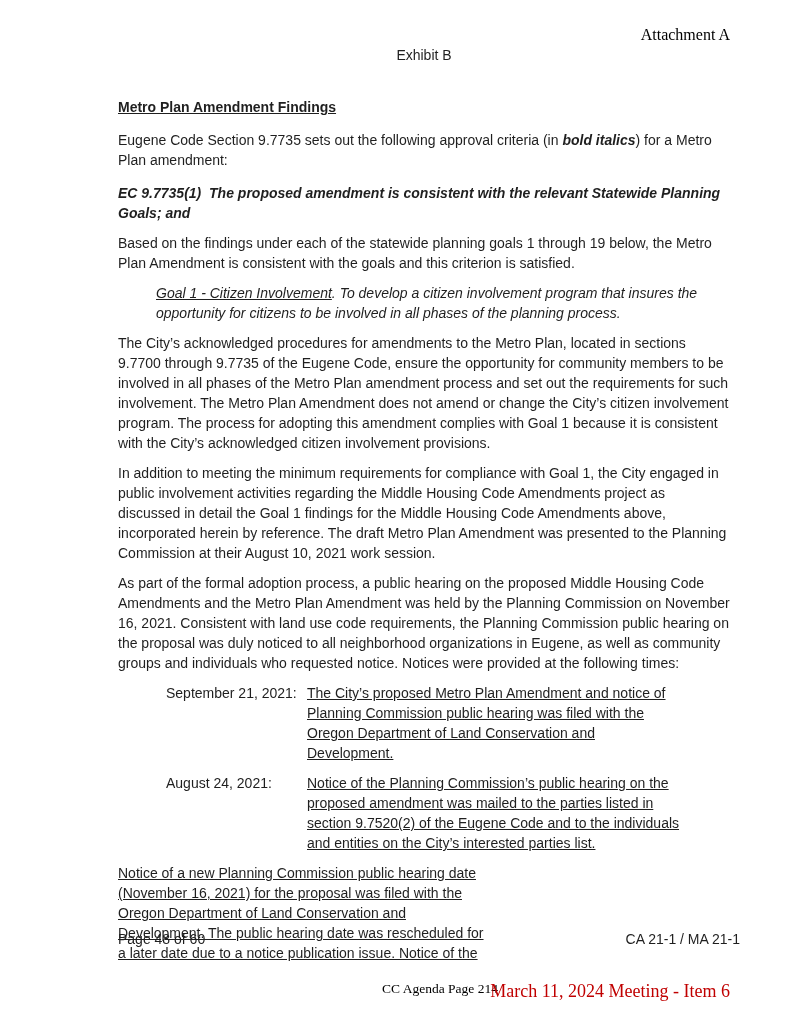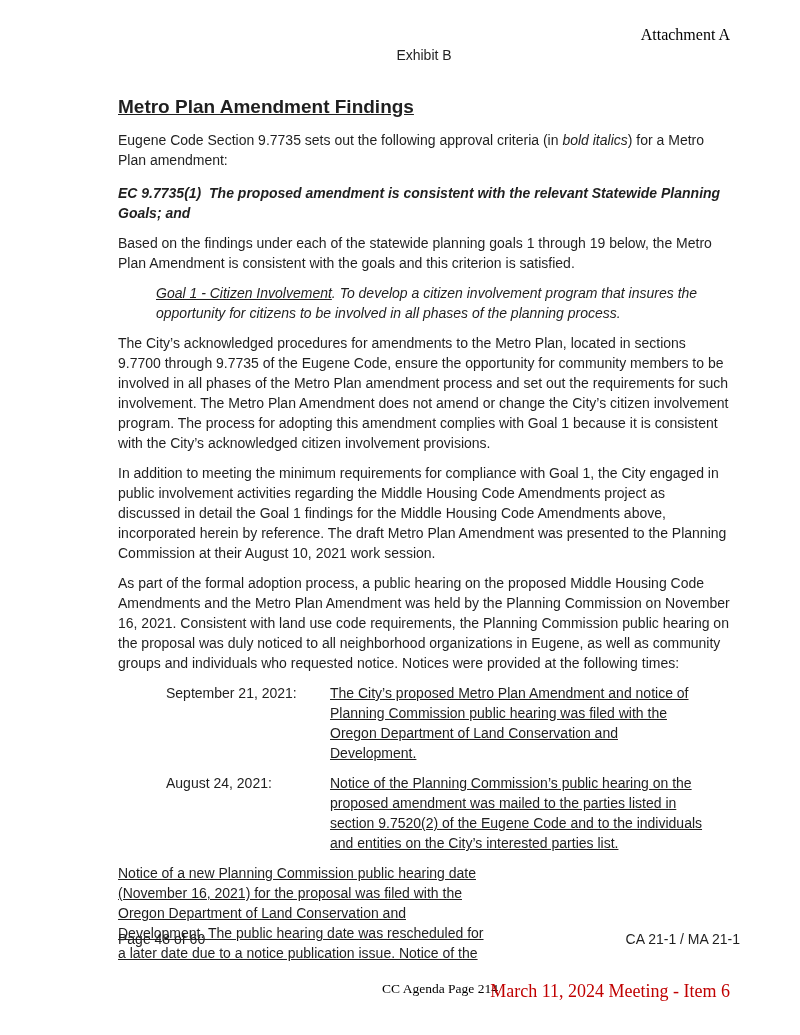--- a/index.html
+++ b/index.html
@@ -34,37 +34,37 @@
     position: absolute;
     top: 97px;
     left: 94px;
     width: 612px;
     font-size: 14px;
     line-height: 20px;
   }
   .doc-title {
     font-weight: bold;
     text-decoration: underline;
-    font-size: 19px;
+    font-size: 14px;
     margin: 0 0 13px 0;
   }
   .para { margin: 0 0 10px 0; }
   .criterion-heading {
     font-weight: bold;
     font-style: italic;
     white-space: pre-wrap;
     margin: 13px 0 10px 0;
   }
-  .emph { font-weight: normal; font-style: italic; text-align: right; }
+  .emph { font-weight: bold; font-style: italic; text-align: right; }
   .goal-block {
     font-style: italic;
     margin: 0 14px 10px 38px;
   }
   .goal-label { text-decoration: underline; }
-  .notice-row { display: flex; margin: 0 0 10px 0; gap: 23px; }
+  .notice-row { display: flex; margin: 0 0 10px 0; }
   .notice-date { width: 189px; padding-left: 48px; flex-shrink: 0; }
   .notice-text { width: 375px; text-decoration: underline; }
   .footer-row {
     position: absolute;
     top: 931px;
     left: 94px;
     right: 84px;
     display: flex;
     justify-content: space-between;
     font-size: 14px;

